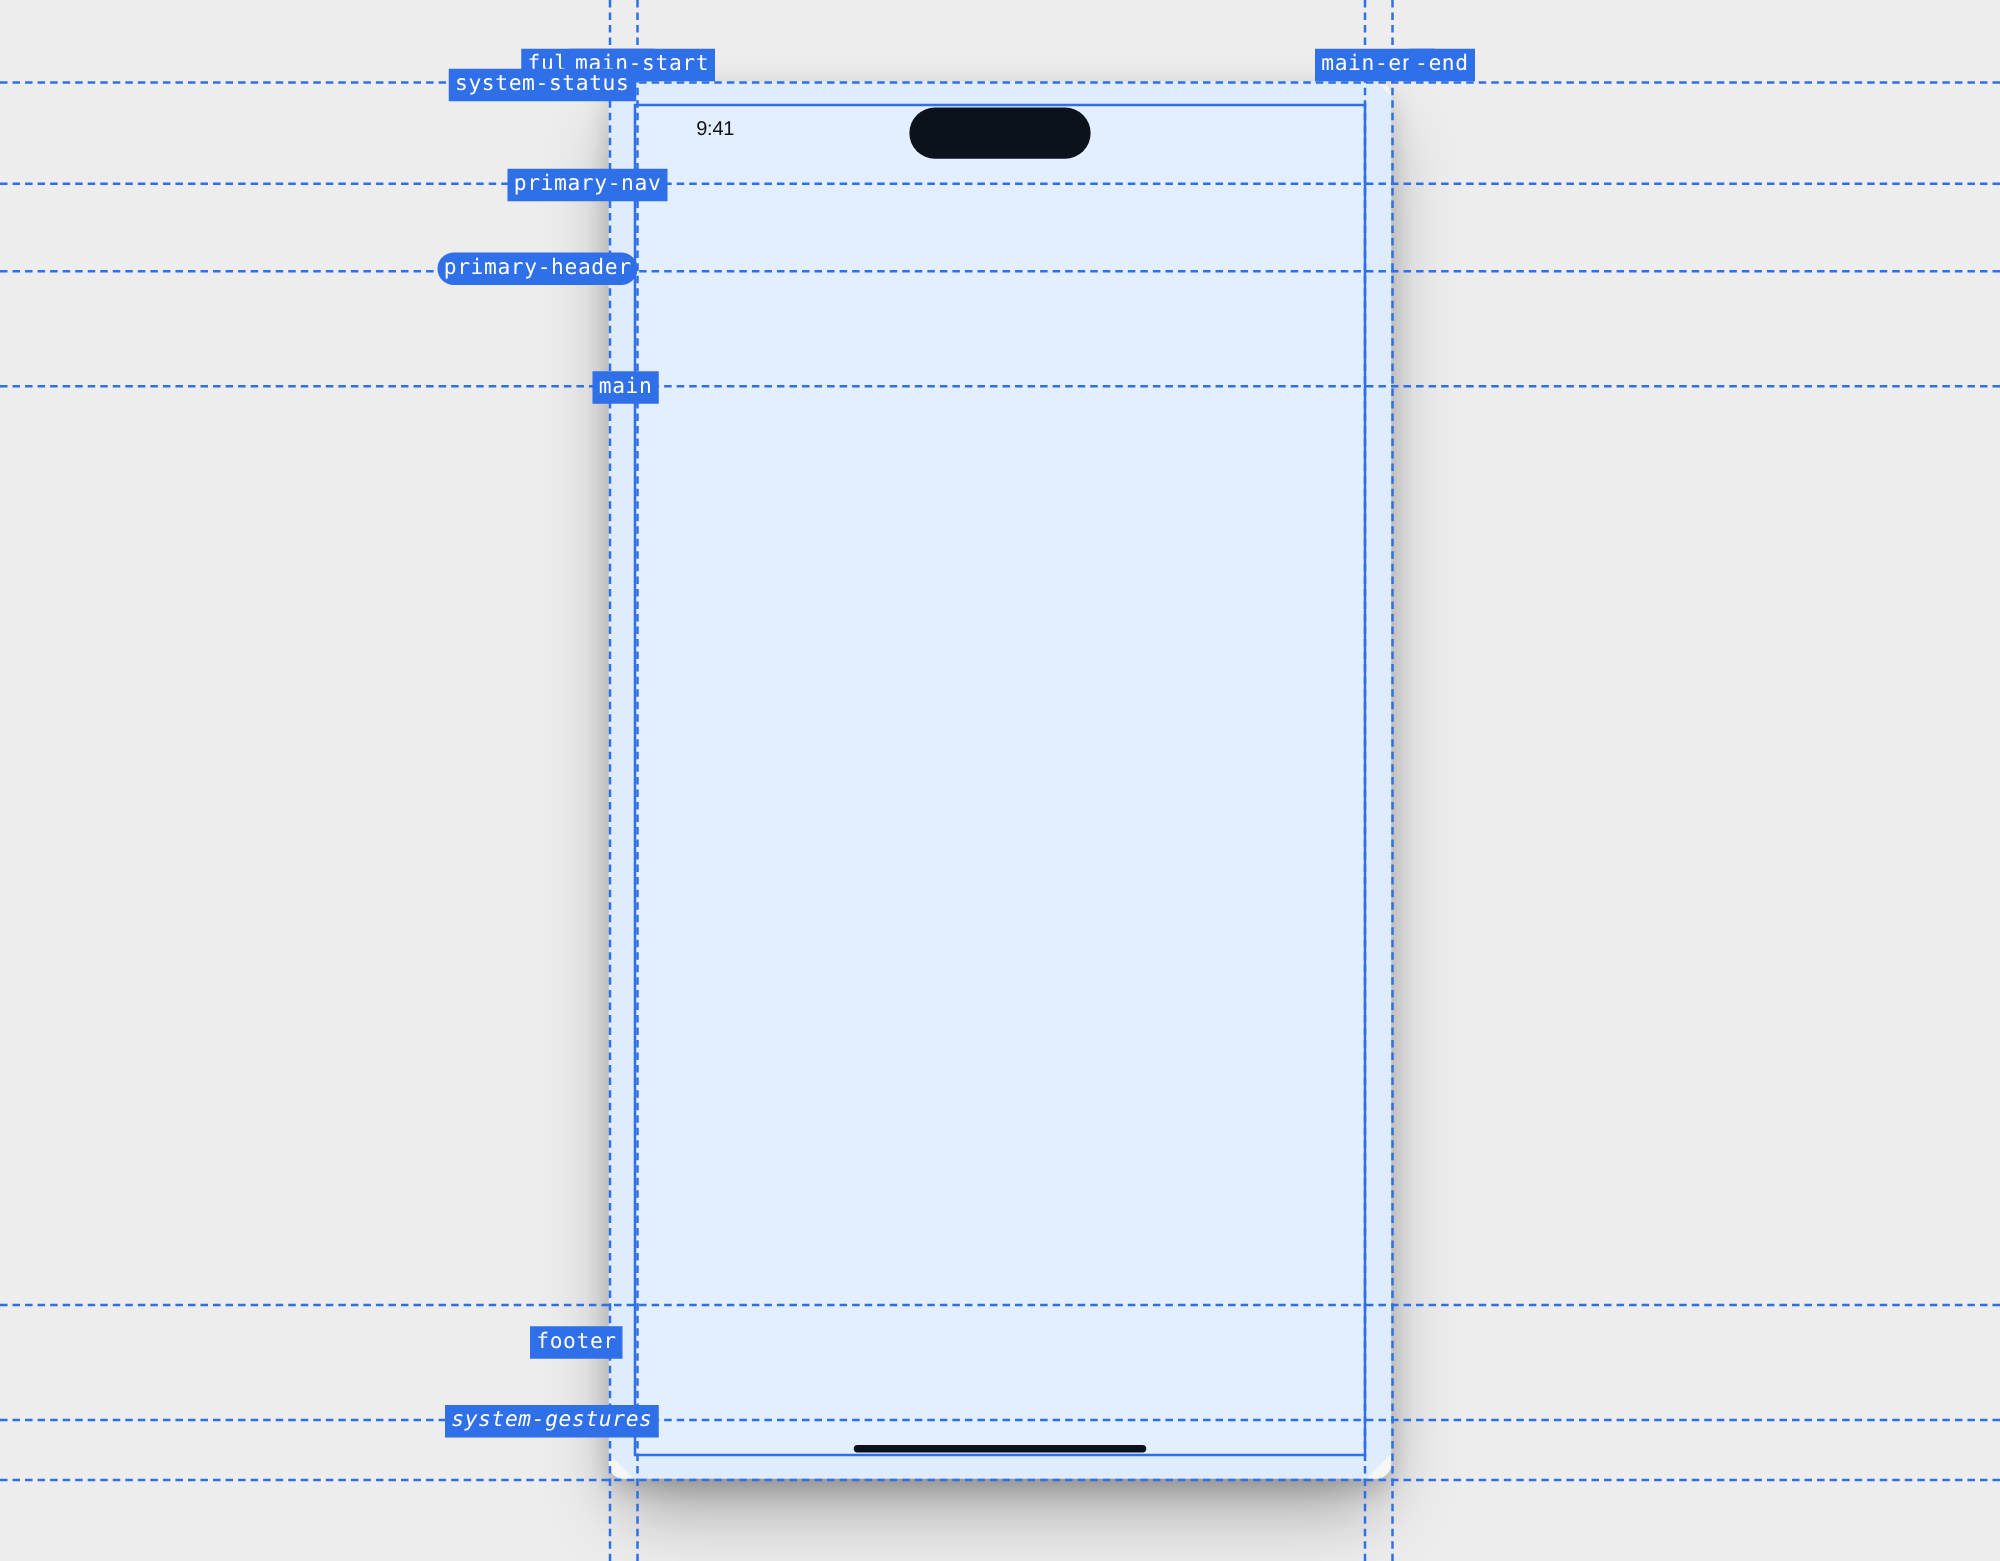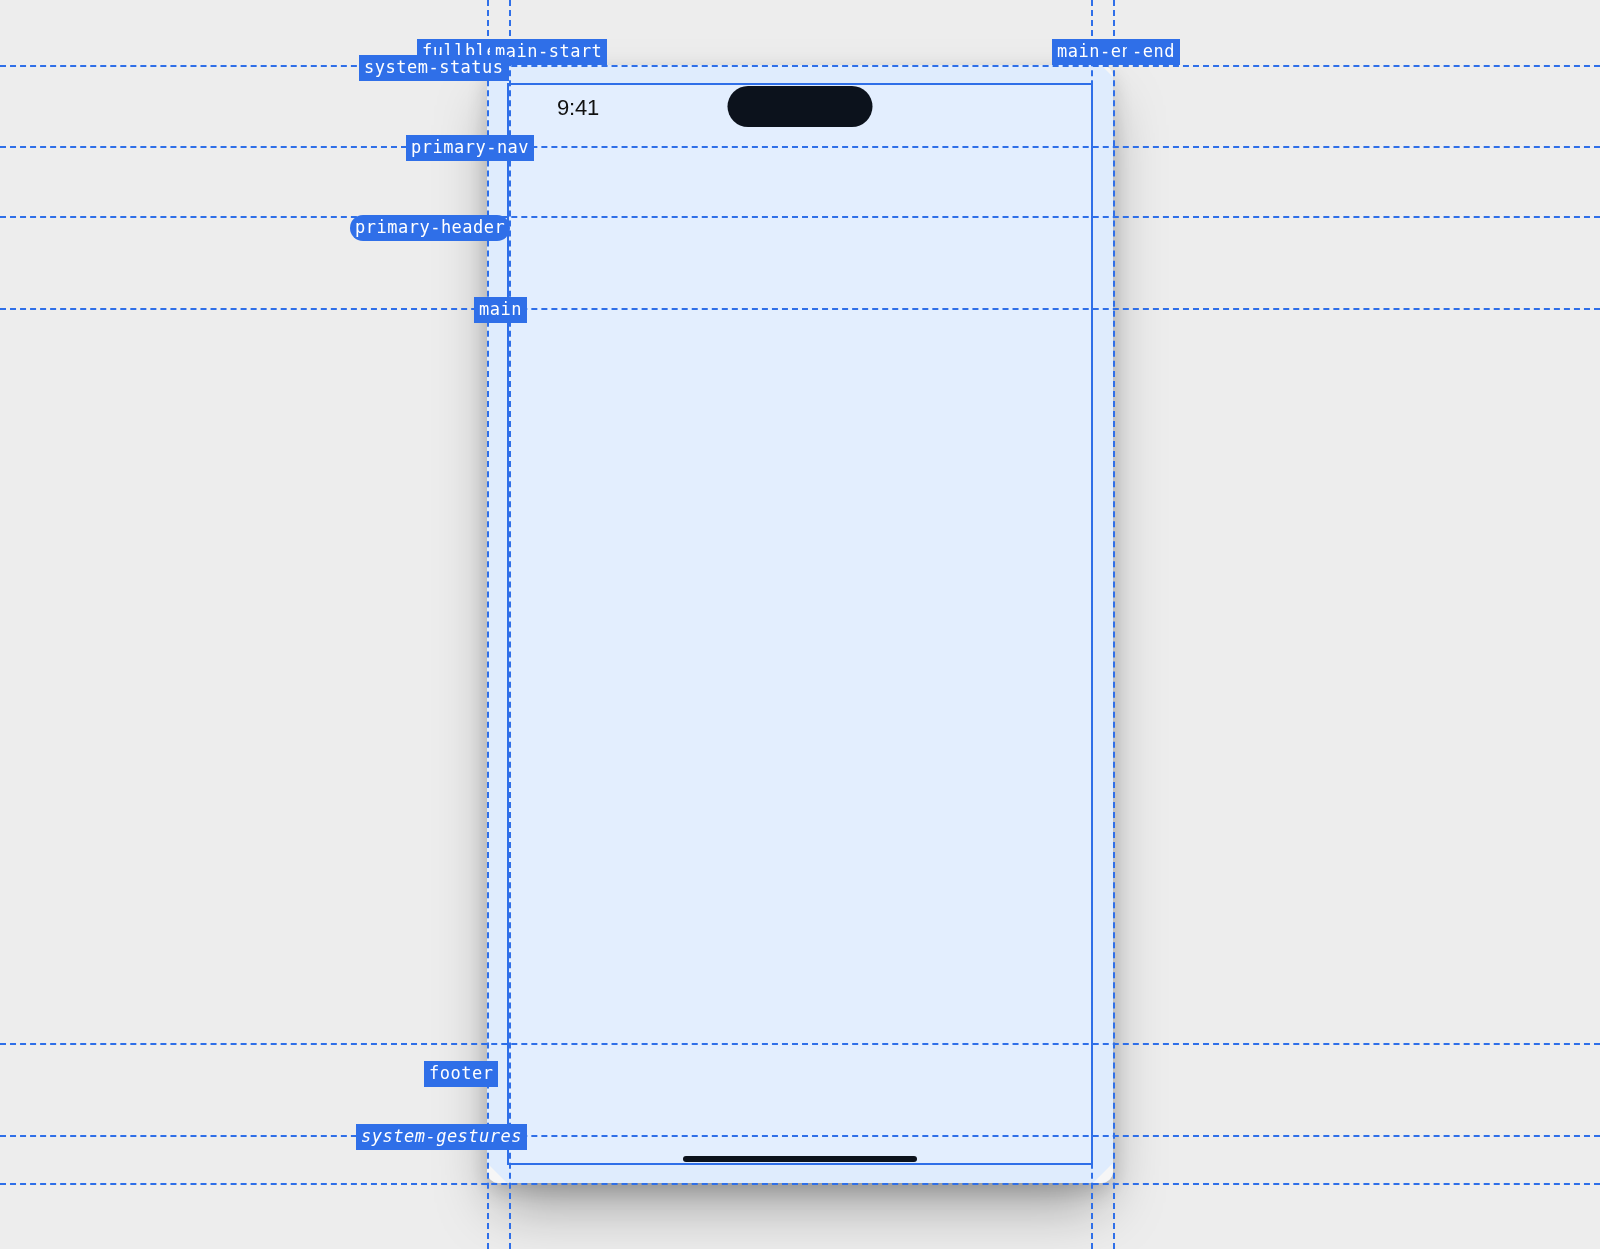--- a/index.html
+++ b/index.html
@@ -73,21 +73,21 @@
       background: #0c121c;
       border-radius: 22px;
     }
 
     
     .status-time {
       position: absolute;
       top: 30px;
       left: 70px;
       font-family: -apple-system, 'SF Pro Text', Helvetica, Arial, sans-serif;
-      font-size: 22px;
+      font-size: 16px;
       font-weight: 500;
       color: #111;
       letter-spacing: -0.2px;
     }
 
     
     .home-indicator {
       position: absolute;
       bottom: 22px;
       left: 50%;
@@ -160,32 +160,32 @@
 <div class="status-time" style="left:557px; top:95px;">9:41</div>
 <div class="notch" style="left:800px; top:86px;"></div>
 <div class="home-indicator" style="left:800px; bottom:auto; top:1156px;"></div>
 
 <div class="vline" style="left:487px;"></div>
 <div class="vline" style="left:509px;"></div>
 <div class="vline" style="left:1091px;"></div>
 <div class="vline" style="left:1113px;"></div>
 
 <div class="tag" style="left:417px; top:39px;">fullbleed</div>
-<div class="tag" style="left:490px; top:39px;">main-start</div>
+<div class="tag" style="left:455px; top:39px;">main-start</div>
 <div class="tag" style="left:1052px; top:39px;">main-end</div>
 <div class="tag" style="left:1127px; top:39px;text-align:center;">-end</div>
 
 <div class="hline" style="top:65px;"></div>
 <div class="tag" style="left:359px; top:55px;">system-status</div>
 
 <div class="hline" style="top:146px;"></div>
 <div class="tag" style="left:378px; top:135px;margin-left:28px;">primary-nav</div>
 
 <div class="hline" style="top:216px;"></div>
-<div class="tag" style="left:350px; top:215px;border-radius:13px;">primary-header</div>
+<div class="tag" style="left:350px; top:202px;border-radius:13px;">primary-header</div>
 
 <div class="hline" style="top:308px;"></div>
 <div class="tag" style="left:443px; top:297px;margin-left:31px;">main</div>
 
 <div class="hline" style="top:1043px;"></div>
 <div class="tag" style="left:424px; top:1061px;">footer</div>
 
 <div class="hline" style="top:1135px;"></div>
 <div class="tag" style="left:356px; top:1124px;font-style:italic;">system-gestures</div>
 

